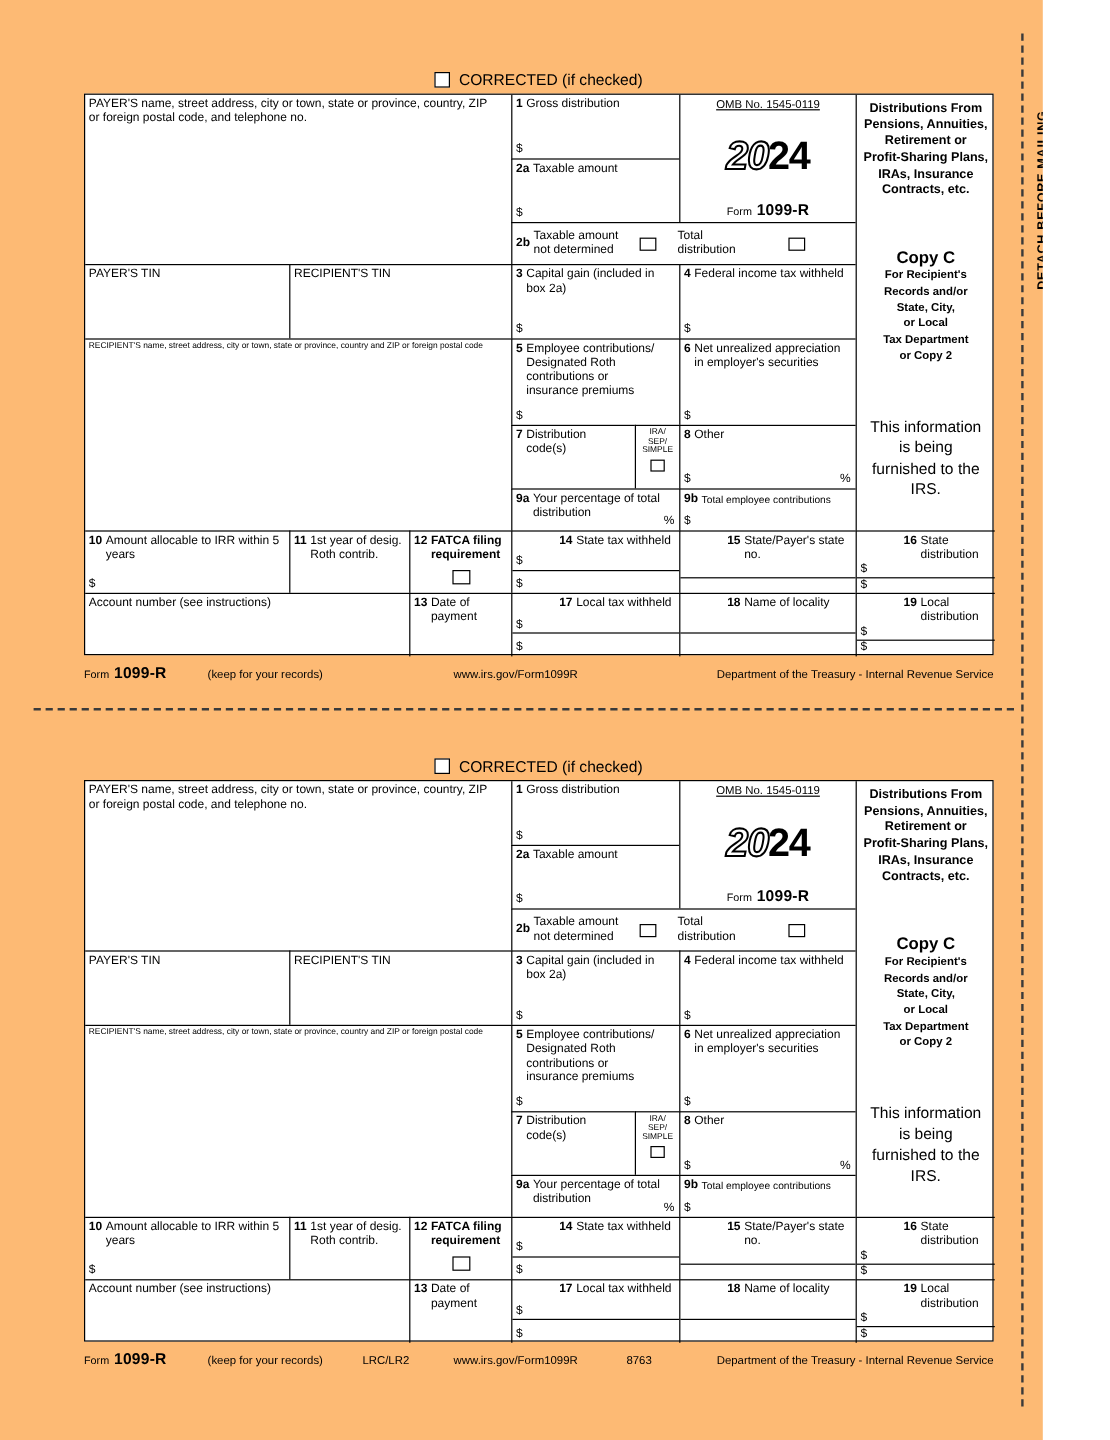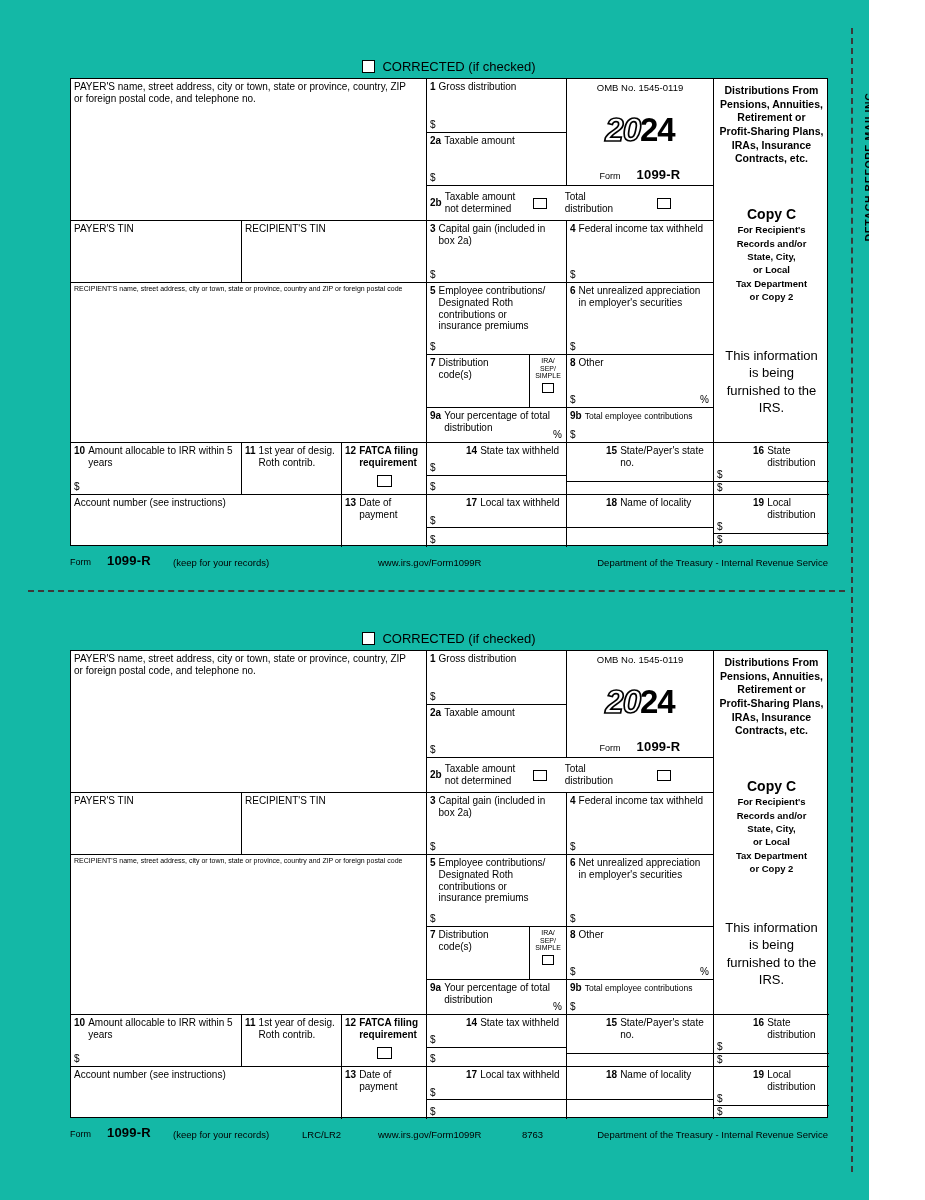--- a/index.html
+++ b/index.html
@@ -1,18 +1,18 @@
 <!DOCTYPE html>
 <html><head>
 <meta charset="utf-8">
 <style>
   * { margin:0; padding:0; box-sizing:border-box; }
   html,body { background:#fff; }
   body { width:925px; height:1200px; font-family:"Liberation Sans", sans-serif; color:#000; position:relative; }
-  .page { position:relative; width:869px; height:1200px; background:#14b8a6; overflow:hidden; }
+  .page { position:relative; width:869px; height:1200px; background:#fdba74; overflow:hidden; }
 
   .form-copy { position:absolute; left:70px; width:758px; }
   #copy1 { top:58px; }
   #copy2 { top:630px; }
 
   .corrected { display:flex; justify-content:center; align-items:center; gap:7px; height:16px; margin-bottom:4px; font-size:13px; }
   .cbx { display:inline-block; border:1.4px solid #000; background:#fff; flex:none; width:14px; height:11px; }
   .corrected .cbx { width:13px; height:13px; }
 
   .tbl { position:relative; width:758px; height:468px; border:1.5px solid #000; background:#fff; }
@@ -21,25 +21,25 @@
 
   .bl { display:flex; align-items:flex-start; }
   .bn { font-weight:bold; margin-right:3px; white-space:nowrap; }
   .bt { flex:1; }
   .xs { font-size:8.5px; padding-top:1px; }
   .dollar { position:absolute; left:3px; bottom:1px; }
   .pct { position:absolute; right:4px; bottom:1px; }
   .tiny { font-size:7px; line-height:1.1; white-space:nowrap; }
 
   .omb-cell { display:flex; flex-direction:column; align-items:center; justify-content:space-between; text-align:center; padding:3px 2px; }
-  .omb-no { font-size:9.5px; }
+  .omb-no { font-size:9.5px;text-decoration:underline; }
   .year { font-size:33px; font-weight:bold; line-height:1; letter-spacing:-1px; }
   .y20 { color:#8d8d8d;font-style:italic; }
   @supports (-webkit-text-stroke: 1px #000) { .y20 { color:#fff; -webkit-text-stroke:1.7px #000; } }
-  .form-id { display:inline-flex; align-items:baseline; gap:16px; }
+  .form-id { display:inline-flex; align-items:baseline; gap:4px; }
   .form-id .fw { font-size:9px; }
   .form-id .fn { font-size:13px; font-weight:bold; letter-spacing:.2px; }
 
   .rightcol { display:flex; flex-direction:column; align-items:center; text-align:center; padding:5px 2px;gap:26px; }
   .rc-title { font-weight:bold; font-size:10.5px; line-height:1.3; }
   .rc-copy { margin-top:14px; font-weight:bold; }
   .rc-copy .cc { font-size:14px; line-height:1.25; }
   .rc-copy .cct { font-size:9.5px; line-height:1.4; }
   .rc-furnished { margin-top:auto; margin-bottom:20px; font-size:13px; line-height:1.35; max-width:100px; }
 

